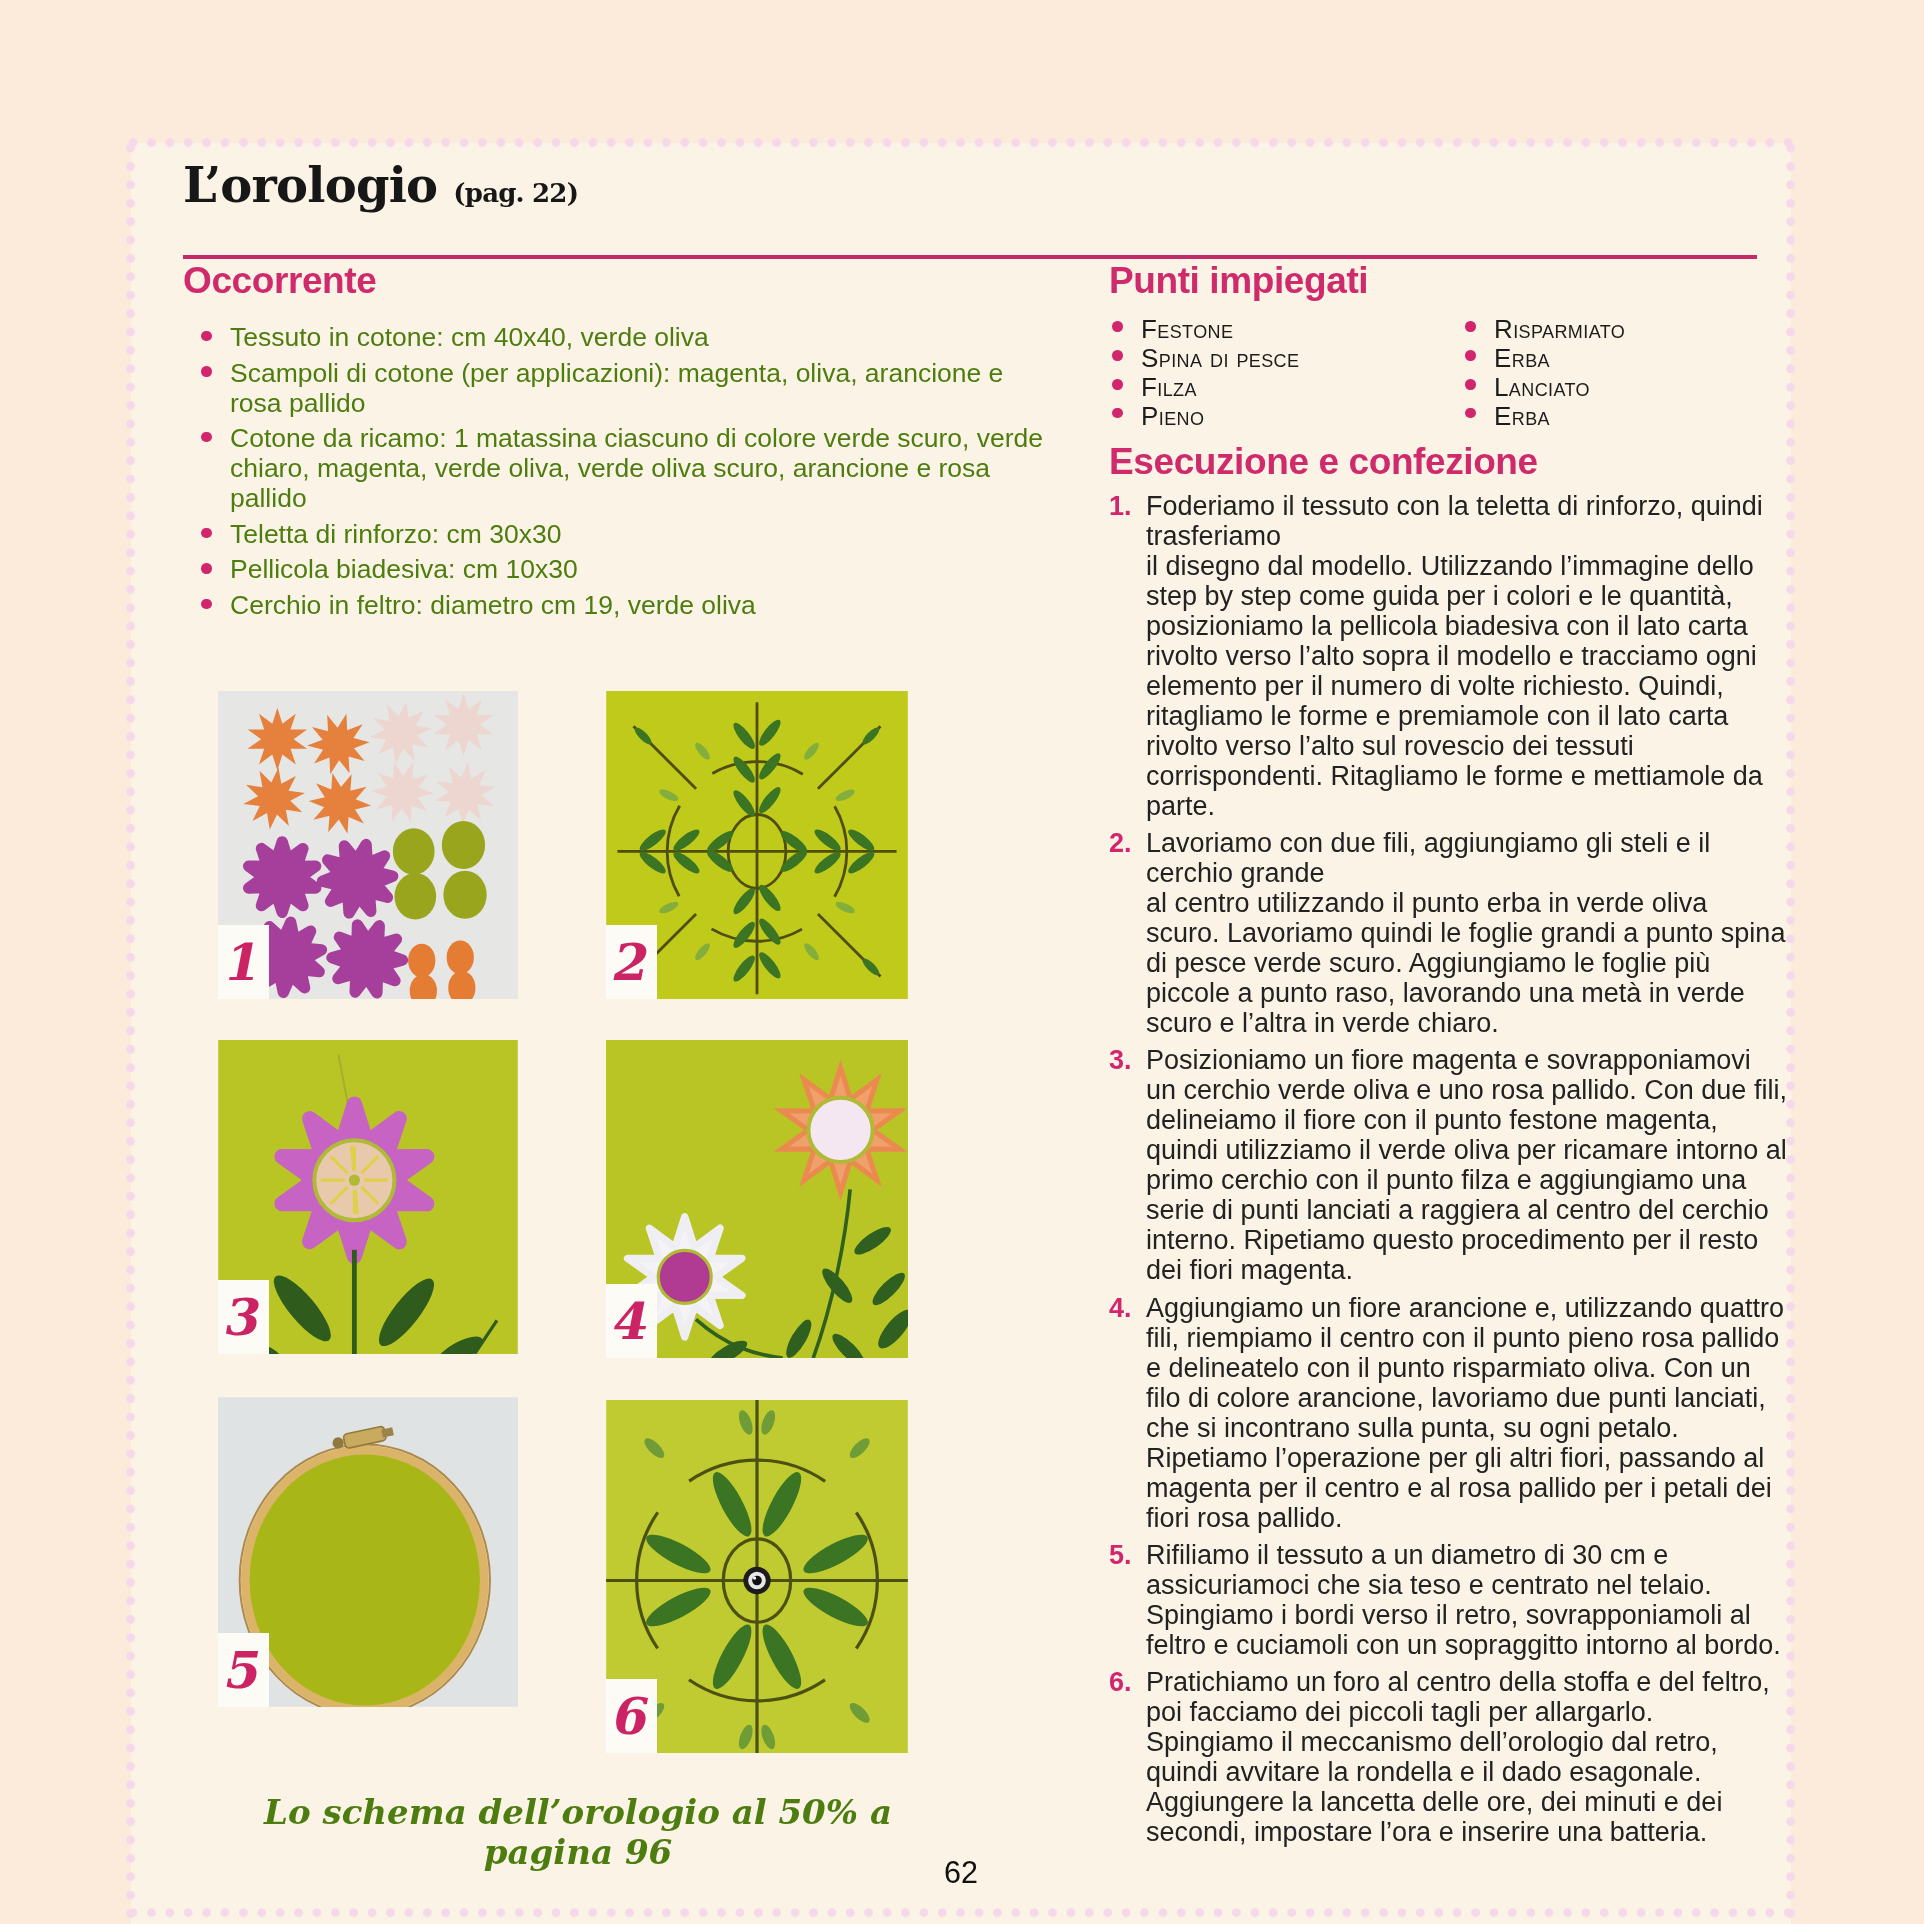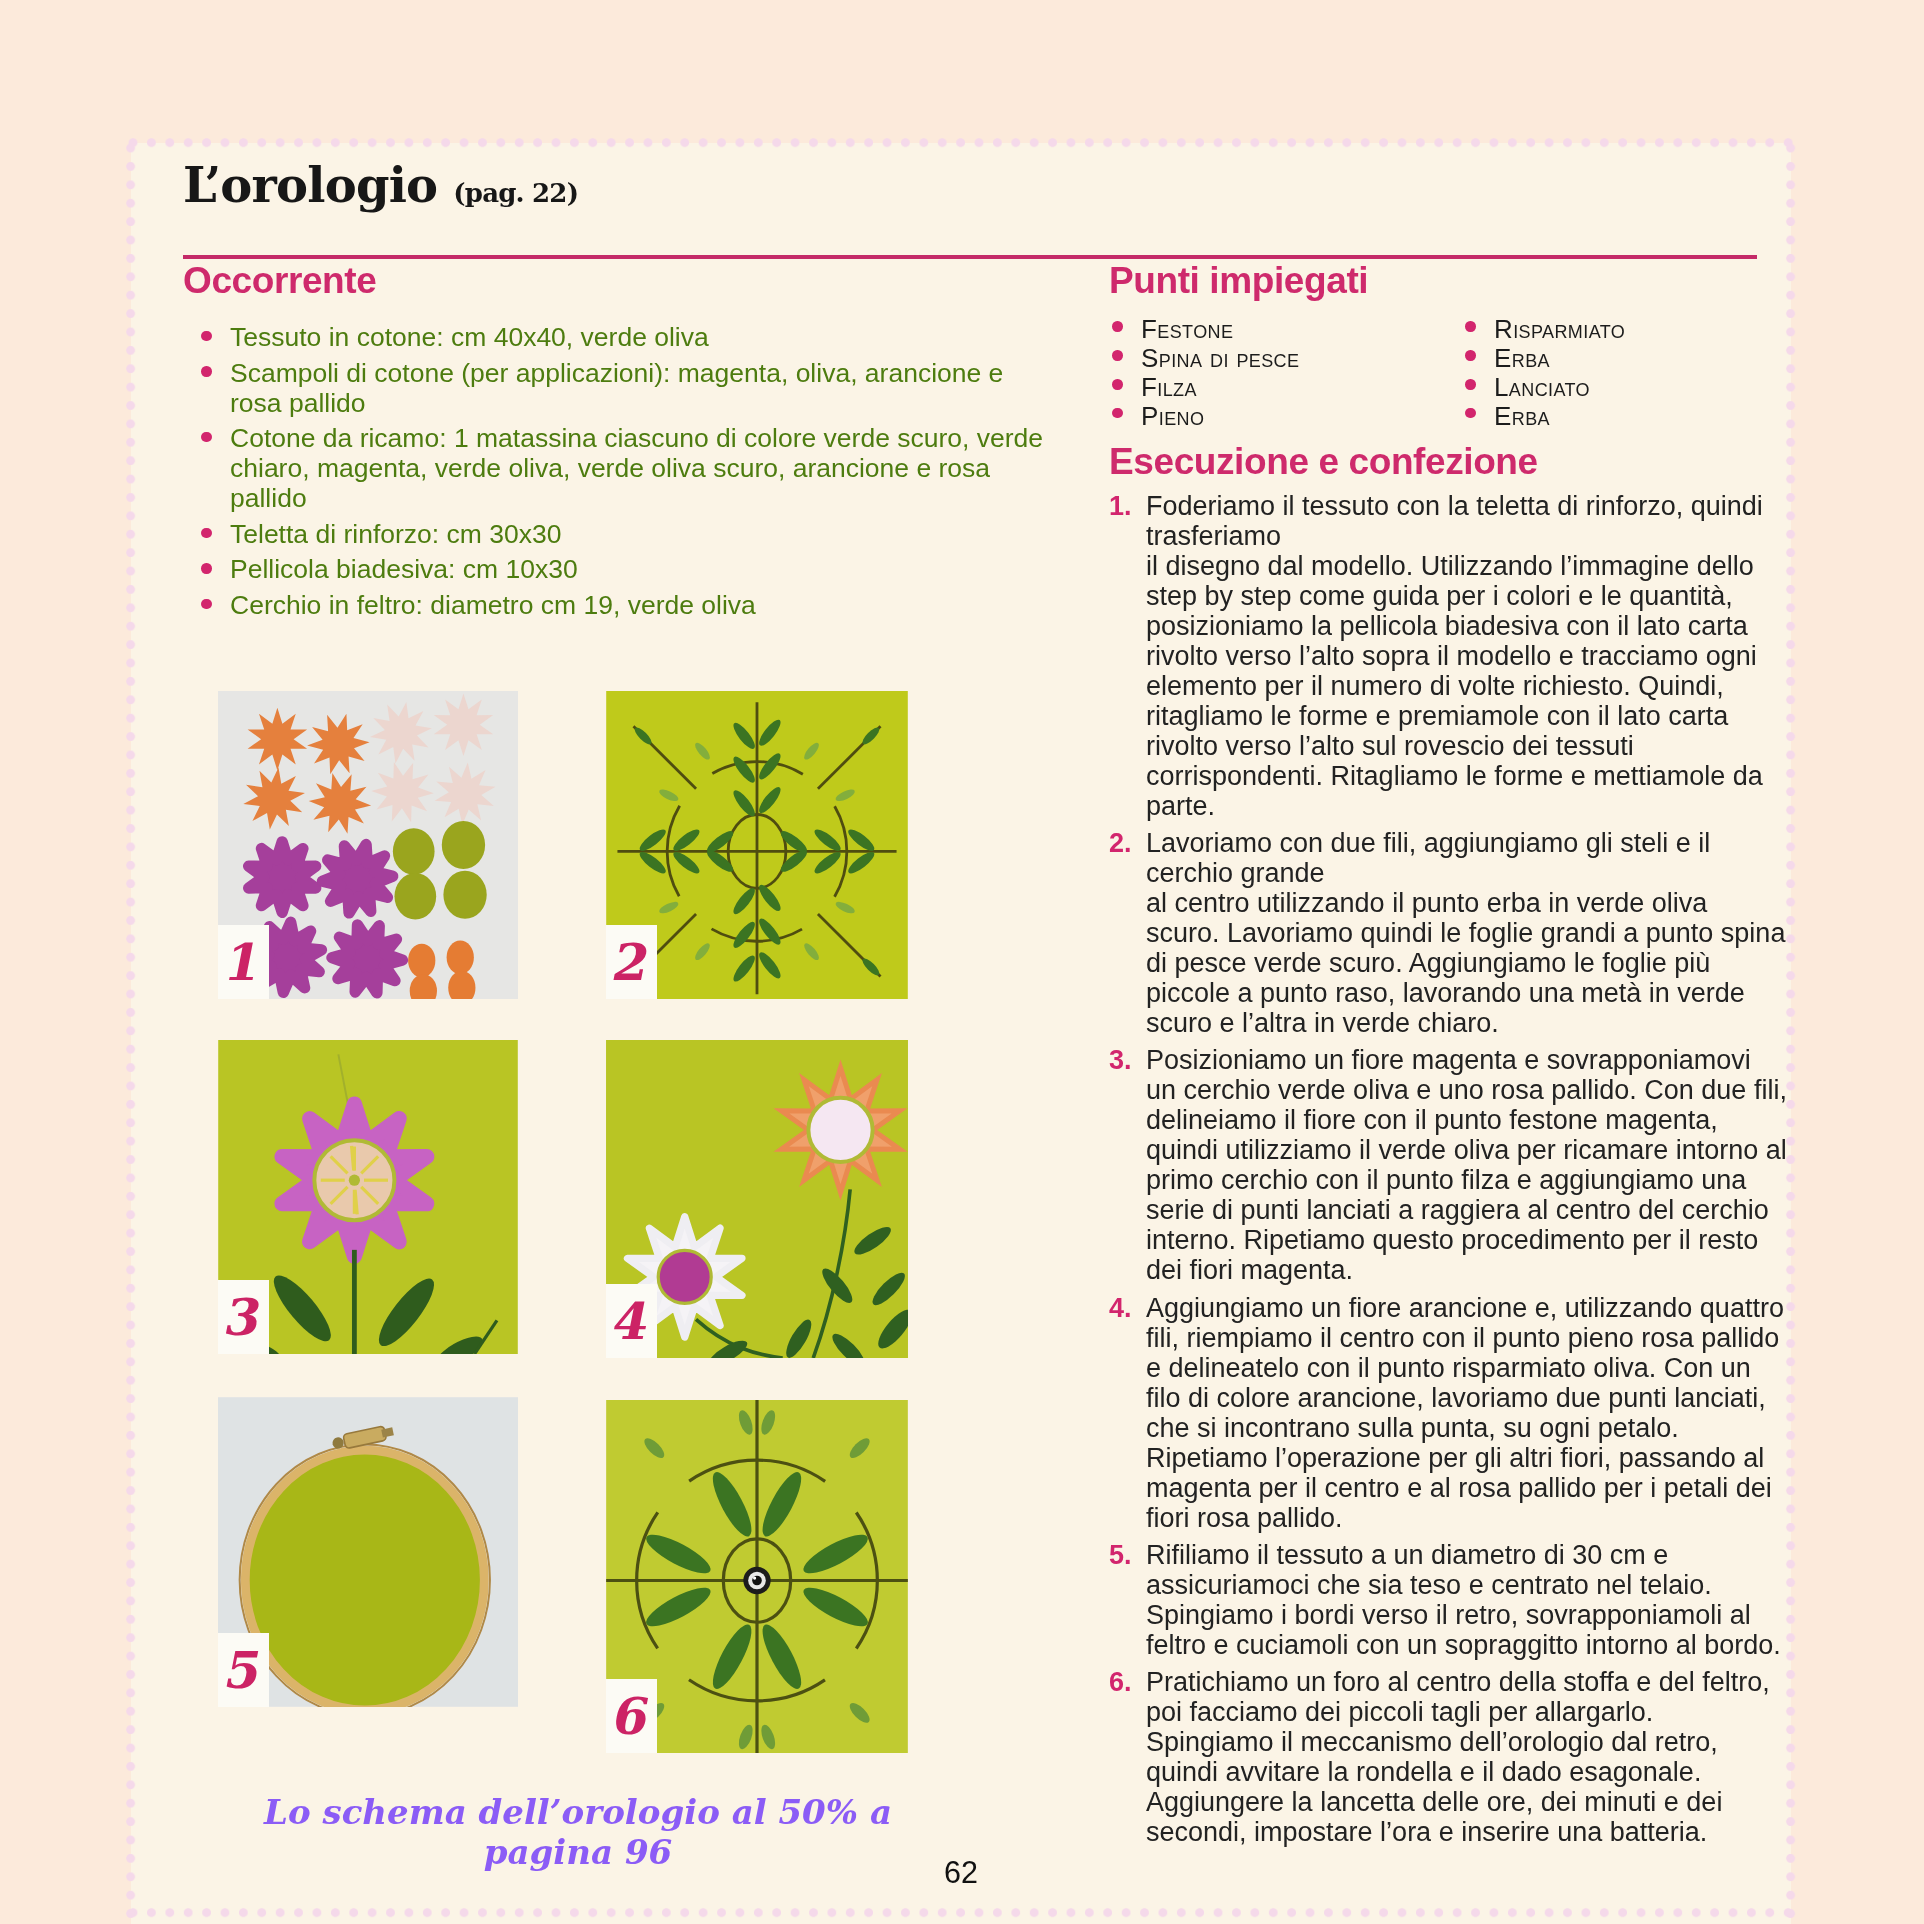--- a/index.html
+++ b/index.html
@@ -59,21 +59,21 @@
   #p2{left:475px;top:548px;width:302px;height:308px;}
   #p3{left:87px;top:897px;width:300px;height:314px;}
   #p4{left:475px;top:897px;width:302px;height:318px;}
   #p5{left:87px;top:1254px;width:300px;height:310px;}
   #p6{left:475px;top:1257px;width:302px;height:353px;}
   .plabel{position:absolute;left:0;bottom:0;width:51px;height:74px;background:#fcfbf5;
     display:flex;align-items:center;justify-content:center;
     font-family:"DejaVu Serif",serif;font-style:italic;font-weight:bold;font-size:51px;color:#cc2365;}
 
   .caption{position:absolute;left:86px;top:1649px;width:722px;text-align:center;
-    font-family:"DejaVu Serif",serif;font-style:italic;font-weight:bold;font-size:34px;color:#8b5cf6;}
+    font-family:"DejaVu Serif",serif;font-style:italic;font-weight:bold;font-size:34px;color:#4d7c0f;}
   .pageno{position:absolute;left:0;top:1712px;width:100%;text-align:center;
     font-size:30.5px;font-weight:normal;color:#111;}
 </style>
 </head>
 <body>
 
 <svg width="0" height="0" style="position:absolute" aria-hidden="true">
   <defs>
     <polygon id="star10" points="0,-50 8.03,-24.73 29.39,-40.45 21.03,-15.28 47.55,-15.45 26,0 47.55,15.45 21.03,15.28 29.39,40.45 8.03,24.73 0,50 -8.03,24.73 -29.39,40.45 -21.03,15.28 -47.55,15.45 -26,0 -47.55,-15.45 -21.03,-15.28 -29.39,-40.45 -8.03,-24.73"></polygon>
   </defs>

